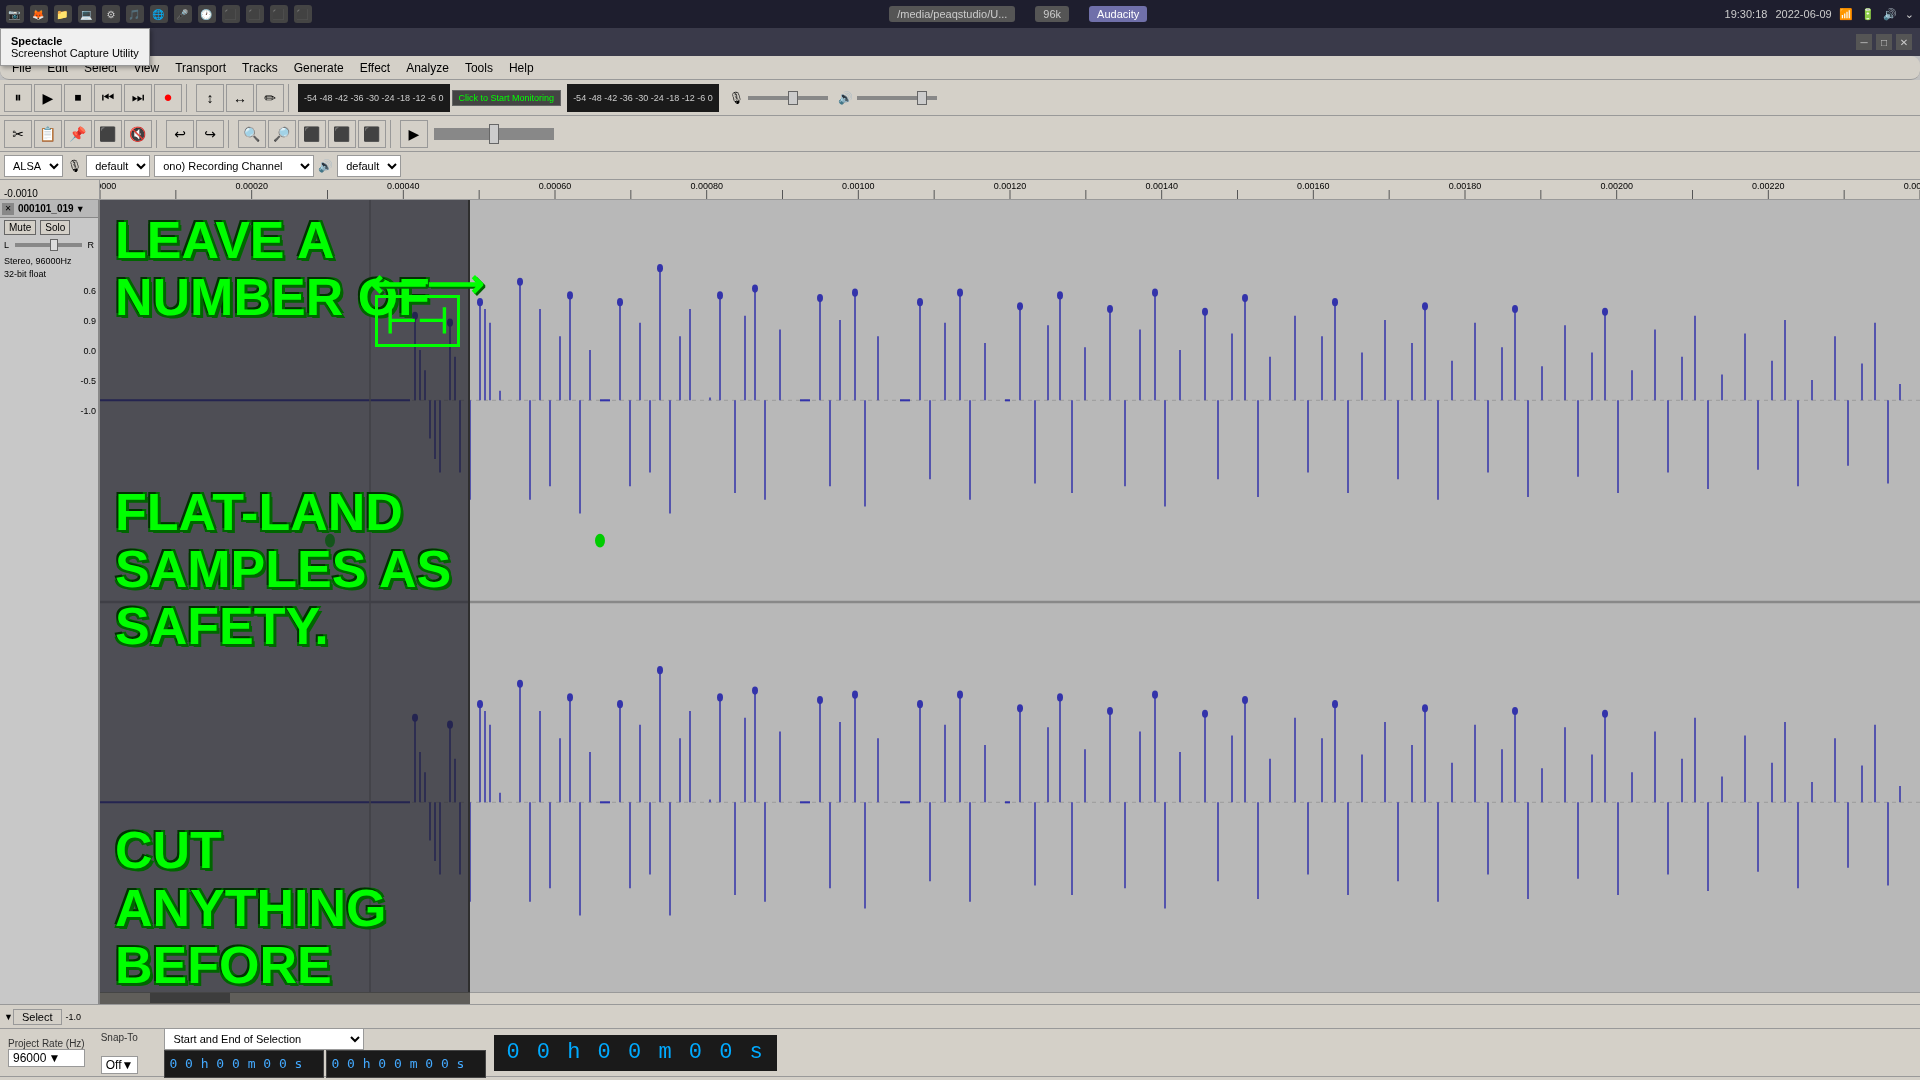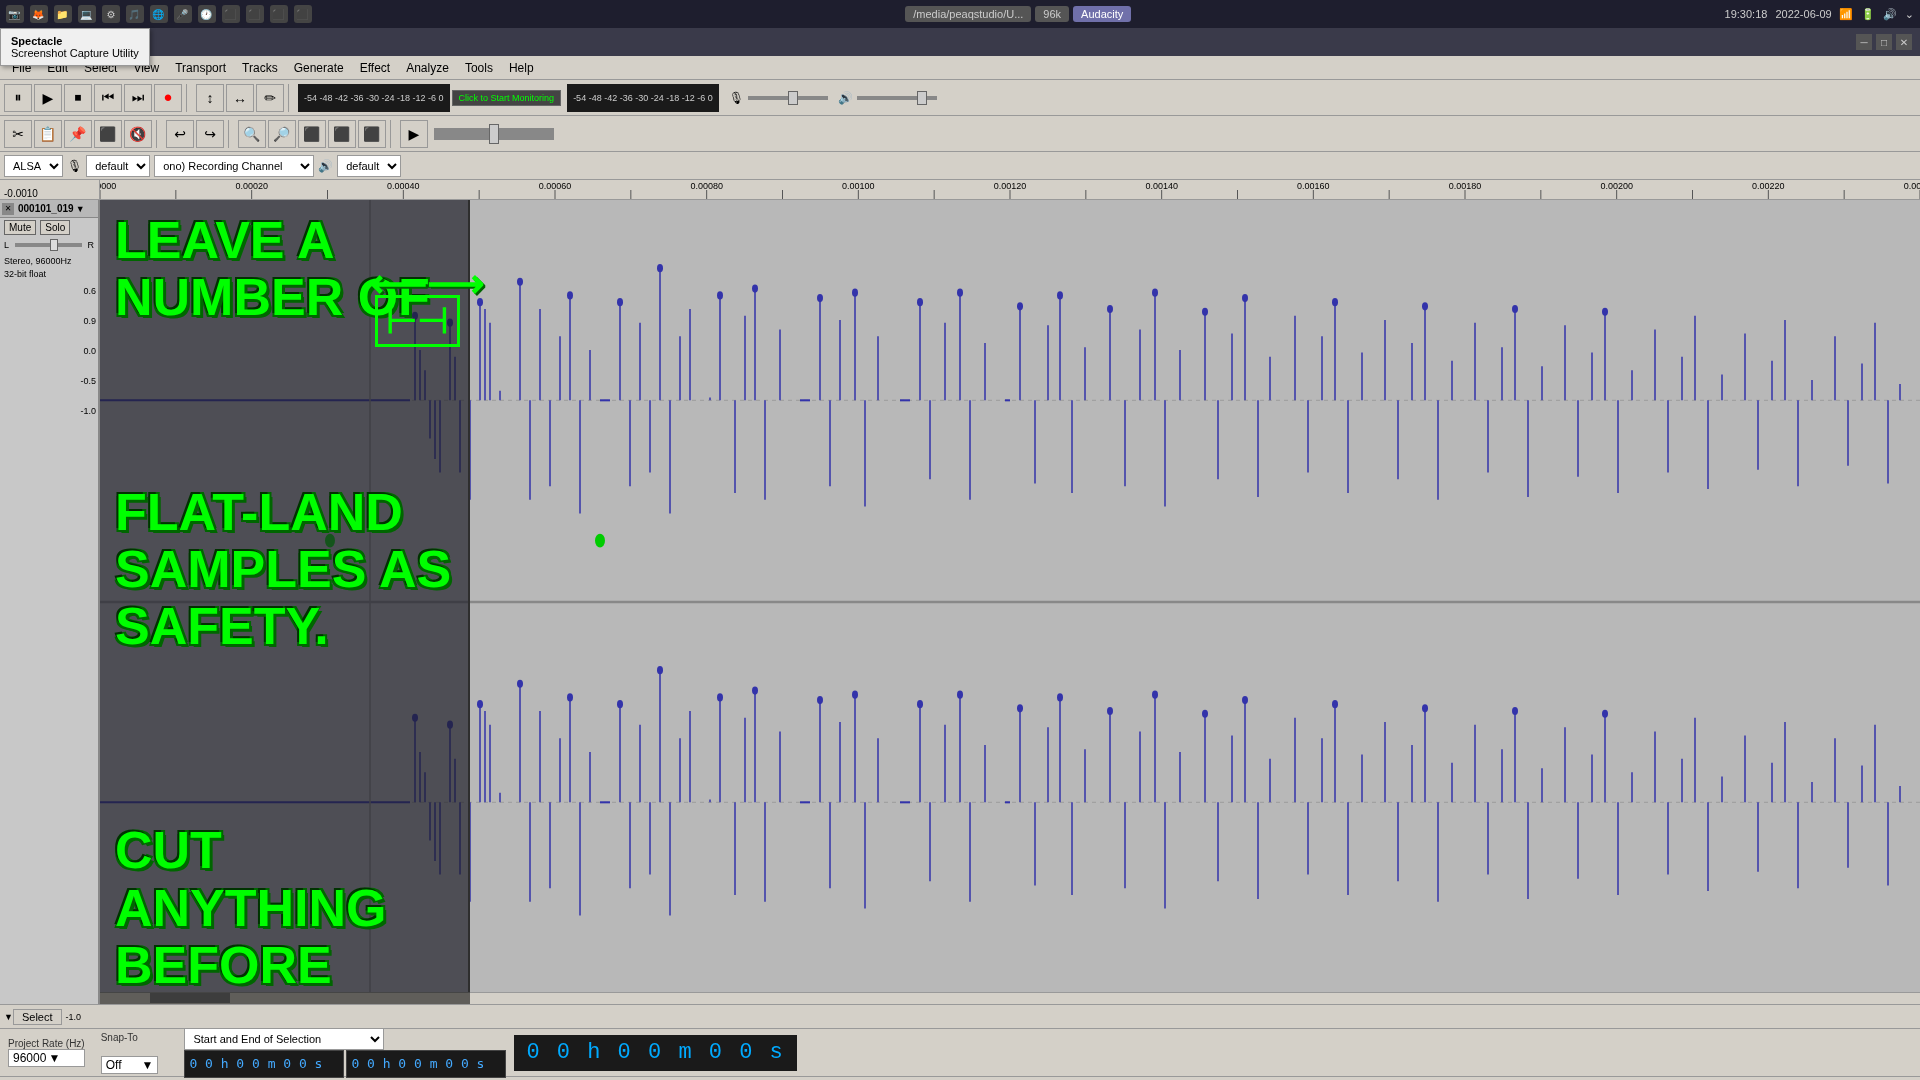--- a/index.html
+++ b/index.html
@@ -23,20 +23,21 @@
     }
 
     
     #menubar {
       height: 24px;
       background: #d4d0c8;
       display: flex;
       align-items: center;
       padding: 0 4px;
       border-bottom: 1px solid #999;
+      border-radius: 9px;
     }
     .menu-item {
       padding: 2px 8px;
       font-size: 12px;
       cursor: pointer;
       white-space: nowrap;
     }
 
     
     #toolbar1 {
@@ -337,21 +338,21 @@
     <div class="sys-icon">⚙</div>
     <div class="sys-icon">🎵</div>
     <div class="sys-icon">🌐</div>
     <div class="sys-icon">🎤</div>
     <div class="sys-icon">🕐</div>
     <div class="sys-icon">⬛</div>
     <div class="sys-icon">⬛</div>
     <div class="sys-icon">⬛</div>
     <div class="sys-icon">⬛</div>
   </div>
-  <div style="display:flex;align-items:center;gap:4px;">
+  <div style="display:flex;align-items:center;gap:20px;">
     <div style="background:#555;padding:2px 8px;border-radius:3px;font-size:11px;">/media/peaqstudio/U...</div>
     <div style="background:#555;padding:2px 8px;border-radius:3px;font-size:11px;">96k</div>
     <div style="background:#7070aa;padding:2px 8px;border-radius:3px;font-size:11px;color:#fff;">Audacity</div>
   </div>
   <div id="sys-right">
     <span>19:30:18</span>
     <span>2022-06-09</span>
     <span>📶</span>
     <span>🔋</span>
     <span>🔊</span>
@@ -905,21 +906,21 @@
   <div class="project-rate-box">
     <div class="project-rate-label">Project Rate (Hz)</div>
     <div class="project-rate-value">
       <span>96000</span>
       <span>▼</span>
     </div>
   </div>
 
   <div style="display:flex;flex-direction:column;margin-left:8px;">
     <div style="font-size:10px;color:#333;">Snap-To</div>
-    <div style="background:#fff;border:1px solid #999;padding:1px 4px;font-size:12px;display:flex;align-items:center;gap:20px;margin-top:13px;">
+    <div style="background:#fff;border:1px solid #999;padding:1px 4px;font-size:12px;display:flex;align-items:center;gap:0;margin-top:13px;">
       <span>Off</span>
       <span>▼</span>
     </div>
   </div>
 
   <div style="display:flex;flex-direction:column;margin-left:18px;">
     <div style="display:flex;align-items:center;gap:4px;">
       <select class="selection-dropdown">
         <option>Start and End of Selection</option>
       </select>

